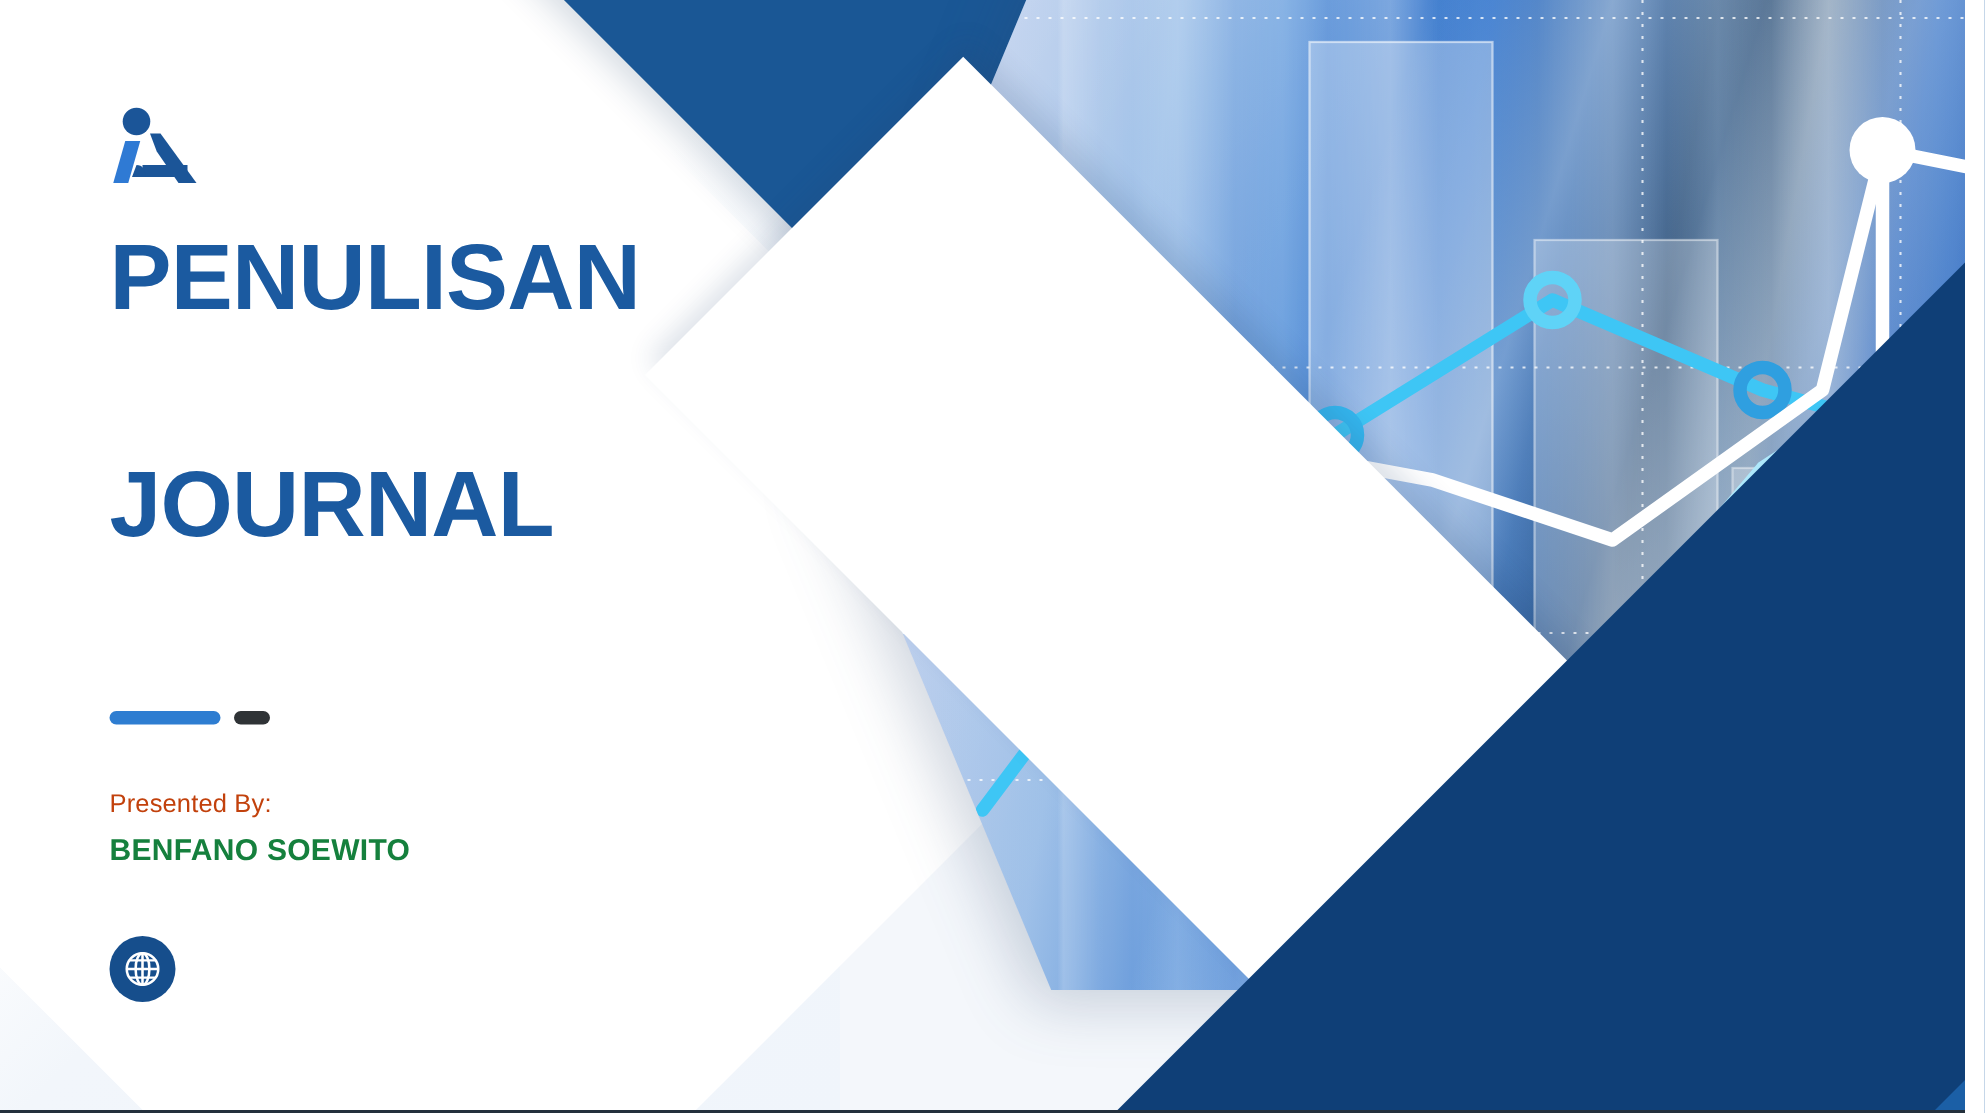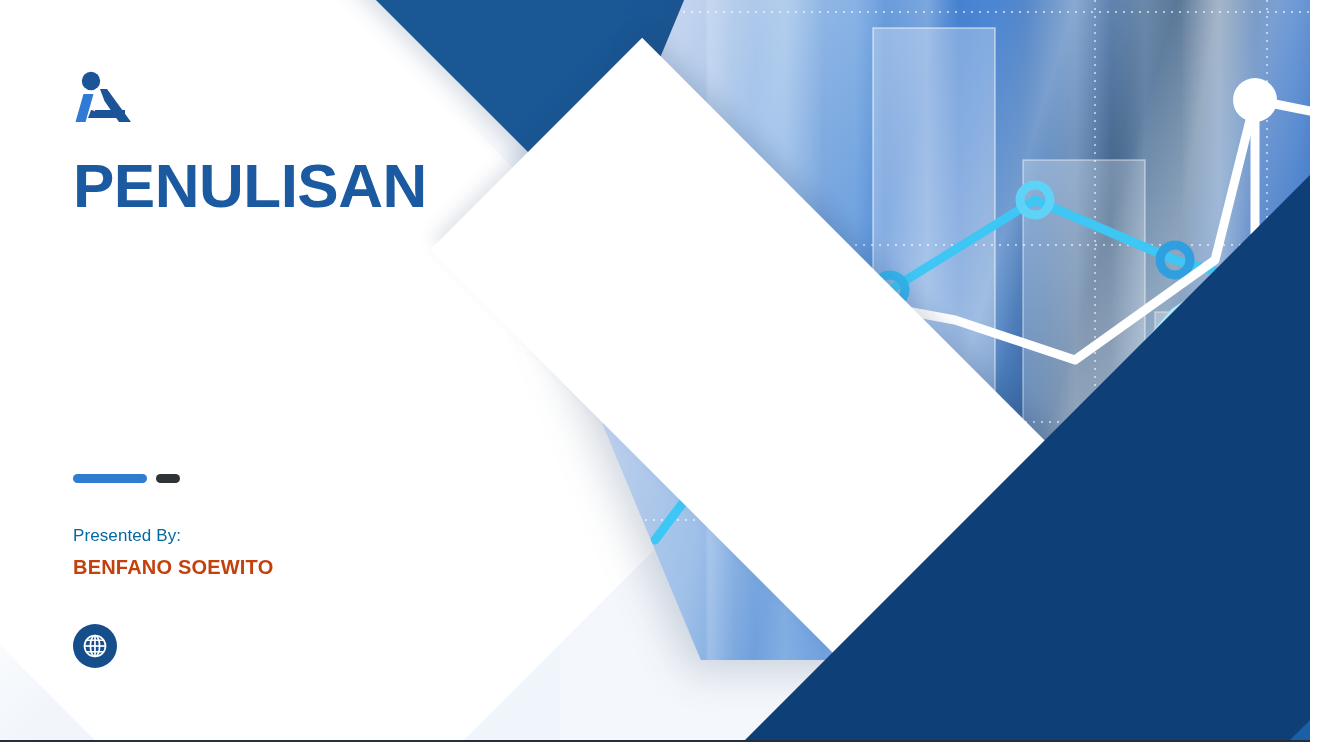--- a/index.html
+++ b/index.html
@@ -197,30 +197,30 @@
   .rule-dark {
     width: 24px; height: 9px;
     border-radius: 5px;
     background: #2f3336;
   }
   .presented-label {
     position: absolute;
     left: 0;
     top: 526px;
     font-size: 17px;
-    color: #0369a1;
+    color: #c2410c;
     letter-spacing: .1px;
   }
   .presenter-name {
     position: absolute;
     left: 0;
     top: 556px;
     font-size: 20px;
     font-weight: bold;
-    color: #c2410c;
+    color: #15803d;
     letter-spacing: .2px;
   }
   .globe-badge {
     position: absolute;
     left: 0;
     top: 624px;
     width: 44px;
     height: 44px;
     border-radius: 50%;
     background: #164e8c;
@@ -299,21 +299,21 @@
   <div class="content">
 
     <svg class="logo" viewBox="0 0 66 56">
       <circle cx="18" cy="11" r="9.2" fill="#1b5598"></circle>
       <path d="M10.5 24 L20.5 24 L12.5 52 L2.5 52 Z" fill="#2f7ad4"></path>
       <path d="M27 19 L34 19 L58 52 L46 52 L31.5 31 Z" fill="#1b5598"></path>
       <path d="M22 40 L52 40 L52 48 L22 48 Z" fill="#1b5598"></path>
       <path d="M18 40 C22 40 24 43 24 48 L15 48 Z" fill="#1b5598"></path>
     </svg>
 
-    <h1 class="title"><span>PENULISAN</span><br><br></h1>
+    <h1 class="title"><span>PENULISAN</span><br><br><span>JOURNAL</span></h1>
 
     <div class="rules">
       <span class="rule-blue"></span>
       <span class="rule-dark"></span>
     </div>
 
     <div class="presented-label">Presented By:</div>
     <div class="presenter-name">BENFANO SOEWITO</div>
 
     <div class="globe-badge">

